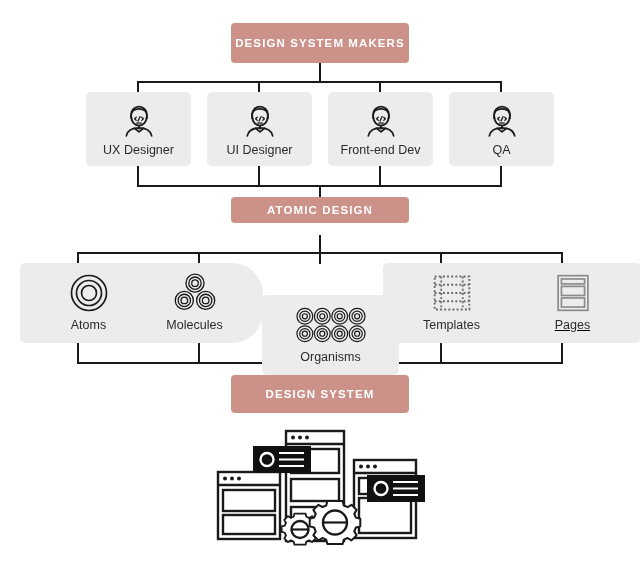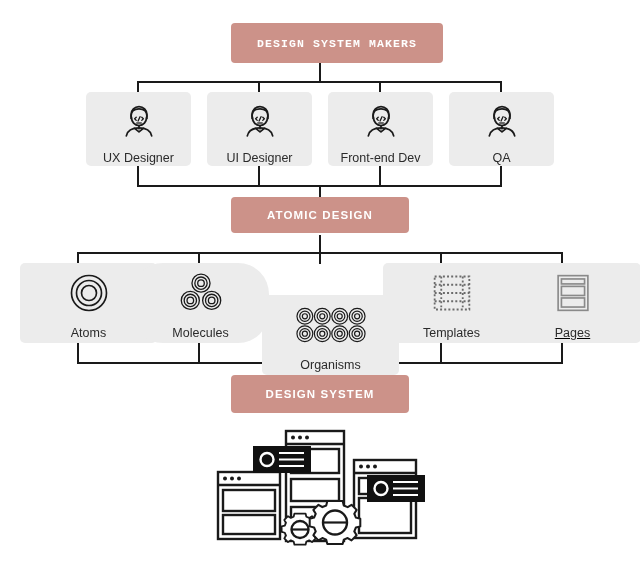--- a/index.html
+++ b/index.html
@@ -16,35 +16,34 @@
     position:absolute;
     background:#cc9289;
     border-radius:4px;
     color:#ffffff;
     display:flex;align-items:center;justify-content:center;
     letter-spacing:1.1px;
     font-size:11.5px;
     font-weight:bold;
     z-index:4;
   }
-  #bar-makers{left:231px;top:23px;width:212px;height:40px;font-family:Liberation Mono, monospace;}
-  #bar-atomic{left:231px;top:197px;width:178px;height:36px;}
+  #bar-makers{left:231px;top:23px;width:178px;height:40px;}
+  #bar-atomic{left:231px;top:197px;width:178px;height:26px;}
   #bar-design-system{left:231px;top:375px;width:178px;height:38px;}
 
   
   .card{
     position:absolute;
     background:#ececec;
     border-radius:5px;
     z-index:4;
     display:flex;
     flex-direction:column;
     align-items:center;
     justify-content:flex-start;
-    gap:8px;
   }
   .card .icon-wrap{
     display:flex;align-items:center;justify-content:center;
     width:100%;
   }
   .card .card-label{
     font-size:12.5px;
     color:#2b2b2b;
     text-align:center;
     width:100%;
@@ -57,21 +56,21 @@
   #card-ux{left:86px;}
   #card-ui{left:207px;}
   #card-fe{left:328px;}
   #card-qa{left:449px;}
 
   
   .atomic{width:137px;height:80px;top:263px;}
   .atomic .icon-wrap{height:50px;padding-top:5px;}
   .atomic .card-label{margin-top:0px;}
   #card-atoms{left:20px;}
-  #card-molecules{left:132px;border-radius:31px;}
+  #card-molecules{left:126px;border-radius:31px;}
   #card-organisms{left:262px;margin-top:32px;}
   #card-templates{left:383px;}
   #card-pages{left:504px;text-decoration:underline;}
 
   
   .ln{position:absolute;background:#1a1a1a;z-index:1;}
   .lnv{width:2px;}
   .lnh{height:2px;}
 
   

